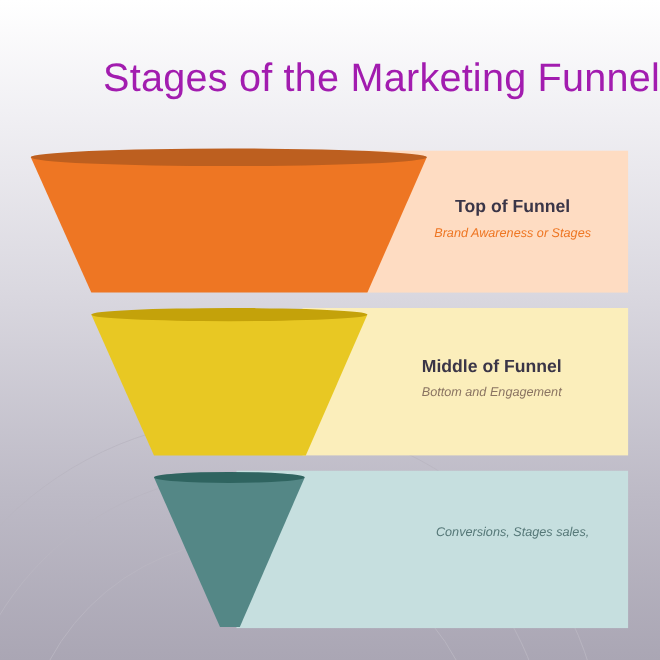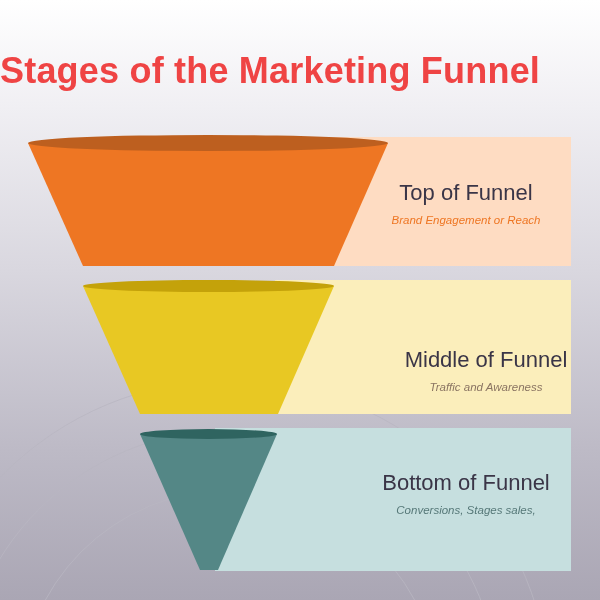--- a/index.html
+++ b/index.html
@@ -3,27 +3,27 @@
   <meta charset="utf-8">
   <style>
     html, body { margin: 0; padding: 0; }
     body {
       width: 600px; height: 600px; position: relative; overflow: hidden;
       background: linear-gradient(180deg, #ffffff 0%, #f0eff3 18%, #d9d7df 45%, #bdbac6 75%, #aaa6b4 100%);
       font-family: "Liberation Sans", "DejaVu Sans", sans-serif;
     }
     .bg-arcs { position: absolute; left: 0; top: 0; width: 600px; height: 600px; }
     .title {
-      position: absolute; left: 0; top: 50px; width: 600px; text-align: left;
-      font-size: 36px; font-weight: bold; color: #ef4444; letter-spacing: 0.2px;
+      position: absolute; left: 0; top: 50px; width: 600px; text-align: right;
+      font-size: 36px; font-weight: normal; color: #a21caf; letter-spacing: 0.2px;
     }
     .band { position: absolute; }
     .funnel-svg { position: absolute; left: 0; top: 0; width: 600px; height: 600px; }
     .label-block { position: absolute; text-align: center; }
-    .stage-name { font-size: 22px; color: #3a3547; font-weight: normal; }
+    .stage-name { font-size: 16px; color: #3a3547; font-weight: bold; }
     .stage-desc { font-size: 11.5px; font-style: italic; margin-top: 6px; line-height: 16px; }
   </style>
 </head>
 <body>
 
 <svg class="bg-arcs" viewBox="0 0 600 600">
   <g fill="none" stroke="#b9b6c2" stroke-width="0.8">
     <circle cx="230" cy="700" r="320"></circle>
     <circle cx="230" cy="700" r="270"></circle>
     <circle cx="230" cy="700" r="210"></circle>
@@ -49,26 +49,25 @@
   </g>
 
   <g>
     <polygon points="140,434 277,434 218,570 200,570" fill="#548786"></polygon>
     <ellipse cx="208.5" cy="434" rx="68.5" ry="5" fill="#2f6460"></ellipse>
   </g>
 </svg>
 
 <div class="label-block" style="left:366px; top:180px; width:200px;">
   <div class="stage-name">Top of Funnel</div>
-  <div class="stage-desc" style="color:#ee7623;">Brand Engagement or Reach</div>
+  <div class="stage-desc" style="color:#ee7623;">Brand Awareness or Stages</div>
 </div>
 
-<div class="label-block" style="left:386px; top:325px; width:200px;margin-top:22px;">
+<div class="label-block" style="left:347px; top:325px; width:200px;">
   <div class="stage-name">Middle of Funnel</div>
-  <div class="stage-desc" style="color:#8a7462;">Traffic and Awareness</div>
+  <div class="stage-desc" style="color:#8a7462;">Bottom and Engagement</div>
 </div>
 
 <div class="label-block" style="left:366px; top:470px; width:200px;">
-  <div class="stage-name">Bottom of Funnel</div>
   <div class="stage-desc" style="color:#567878;">
     <div>Conversions, Stages sales,</div>
   </div>
 </div>
 
 </body></html>

